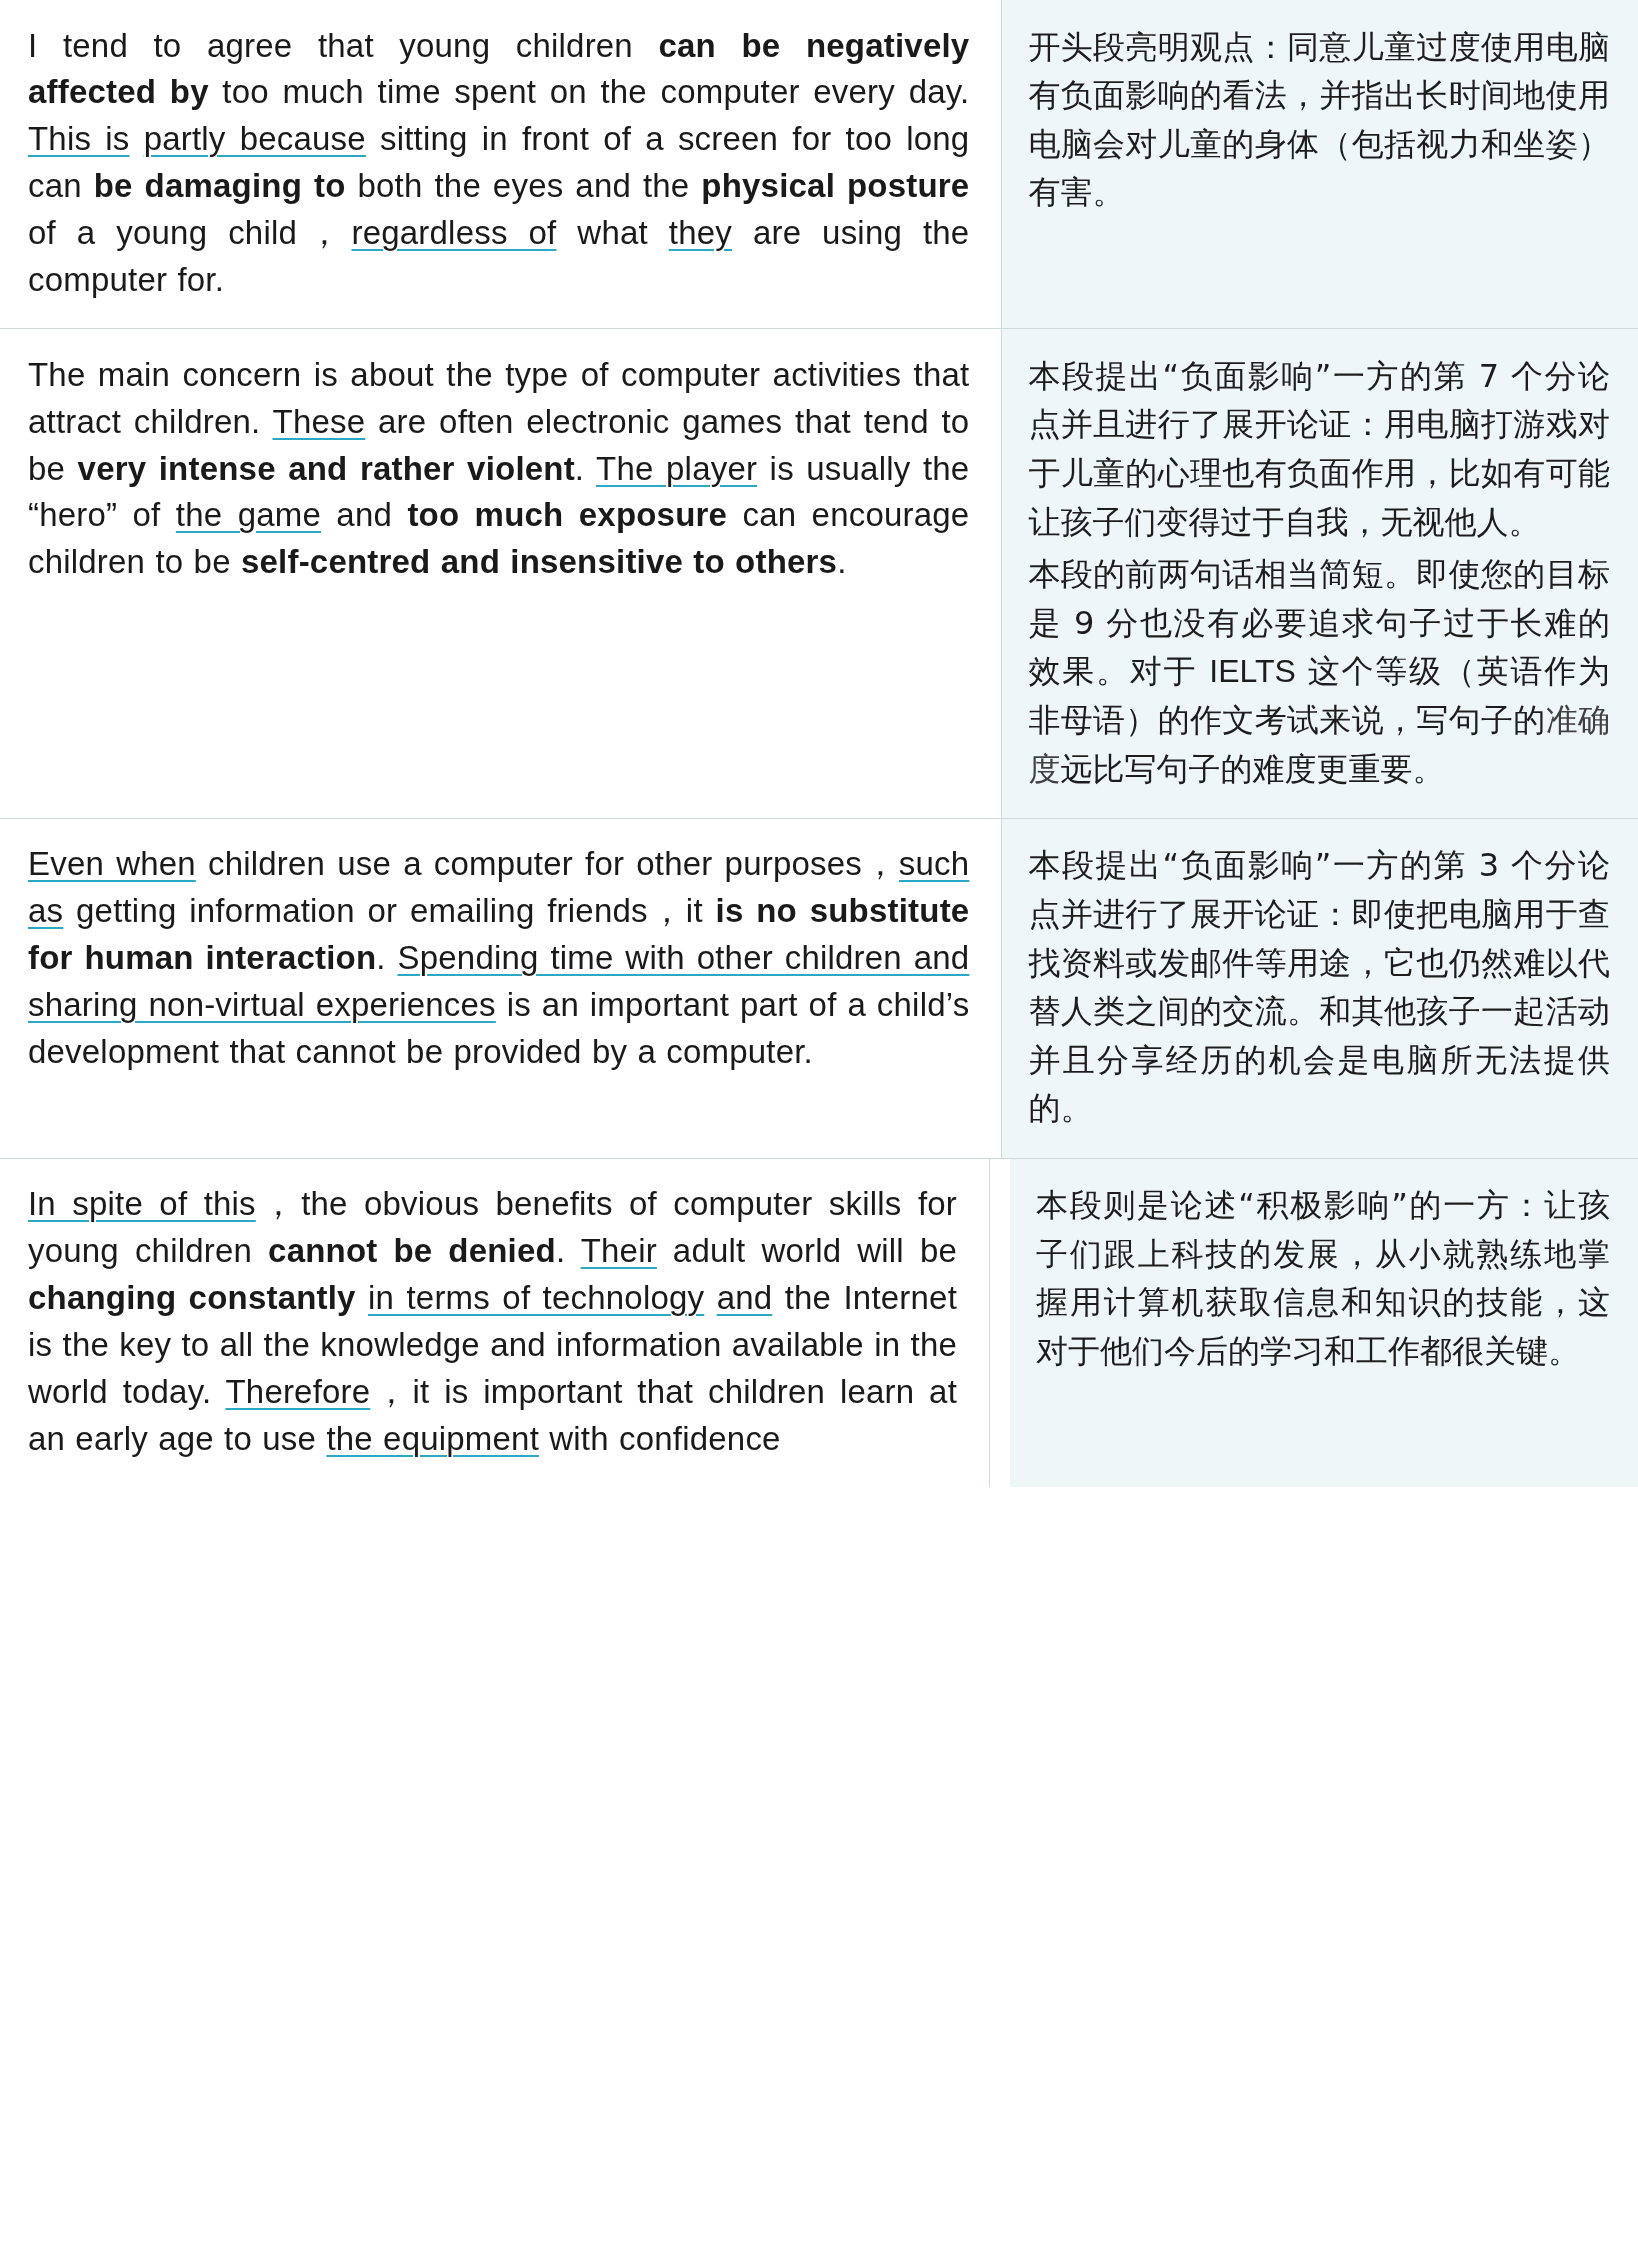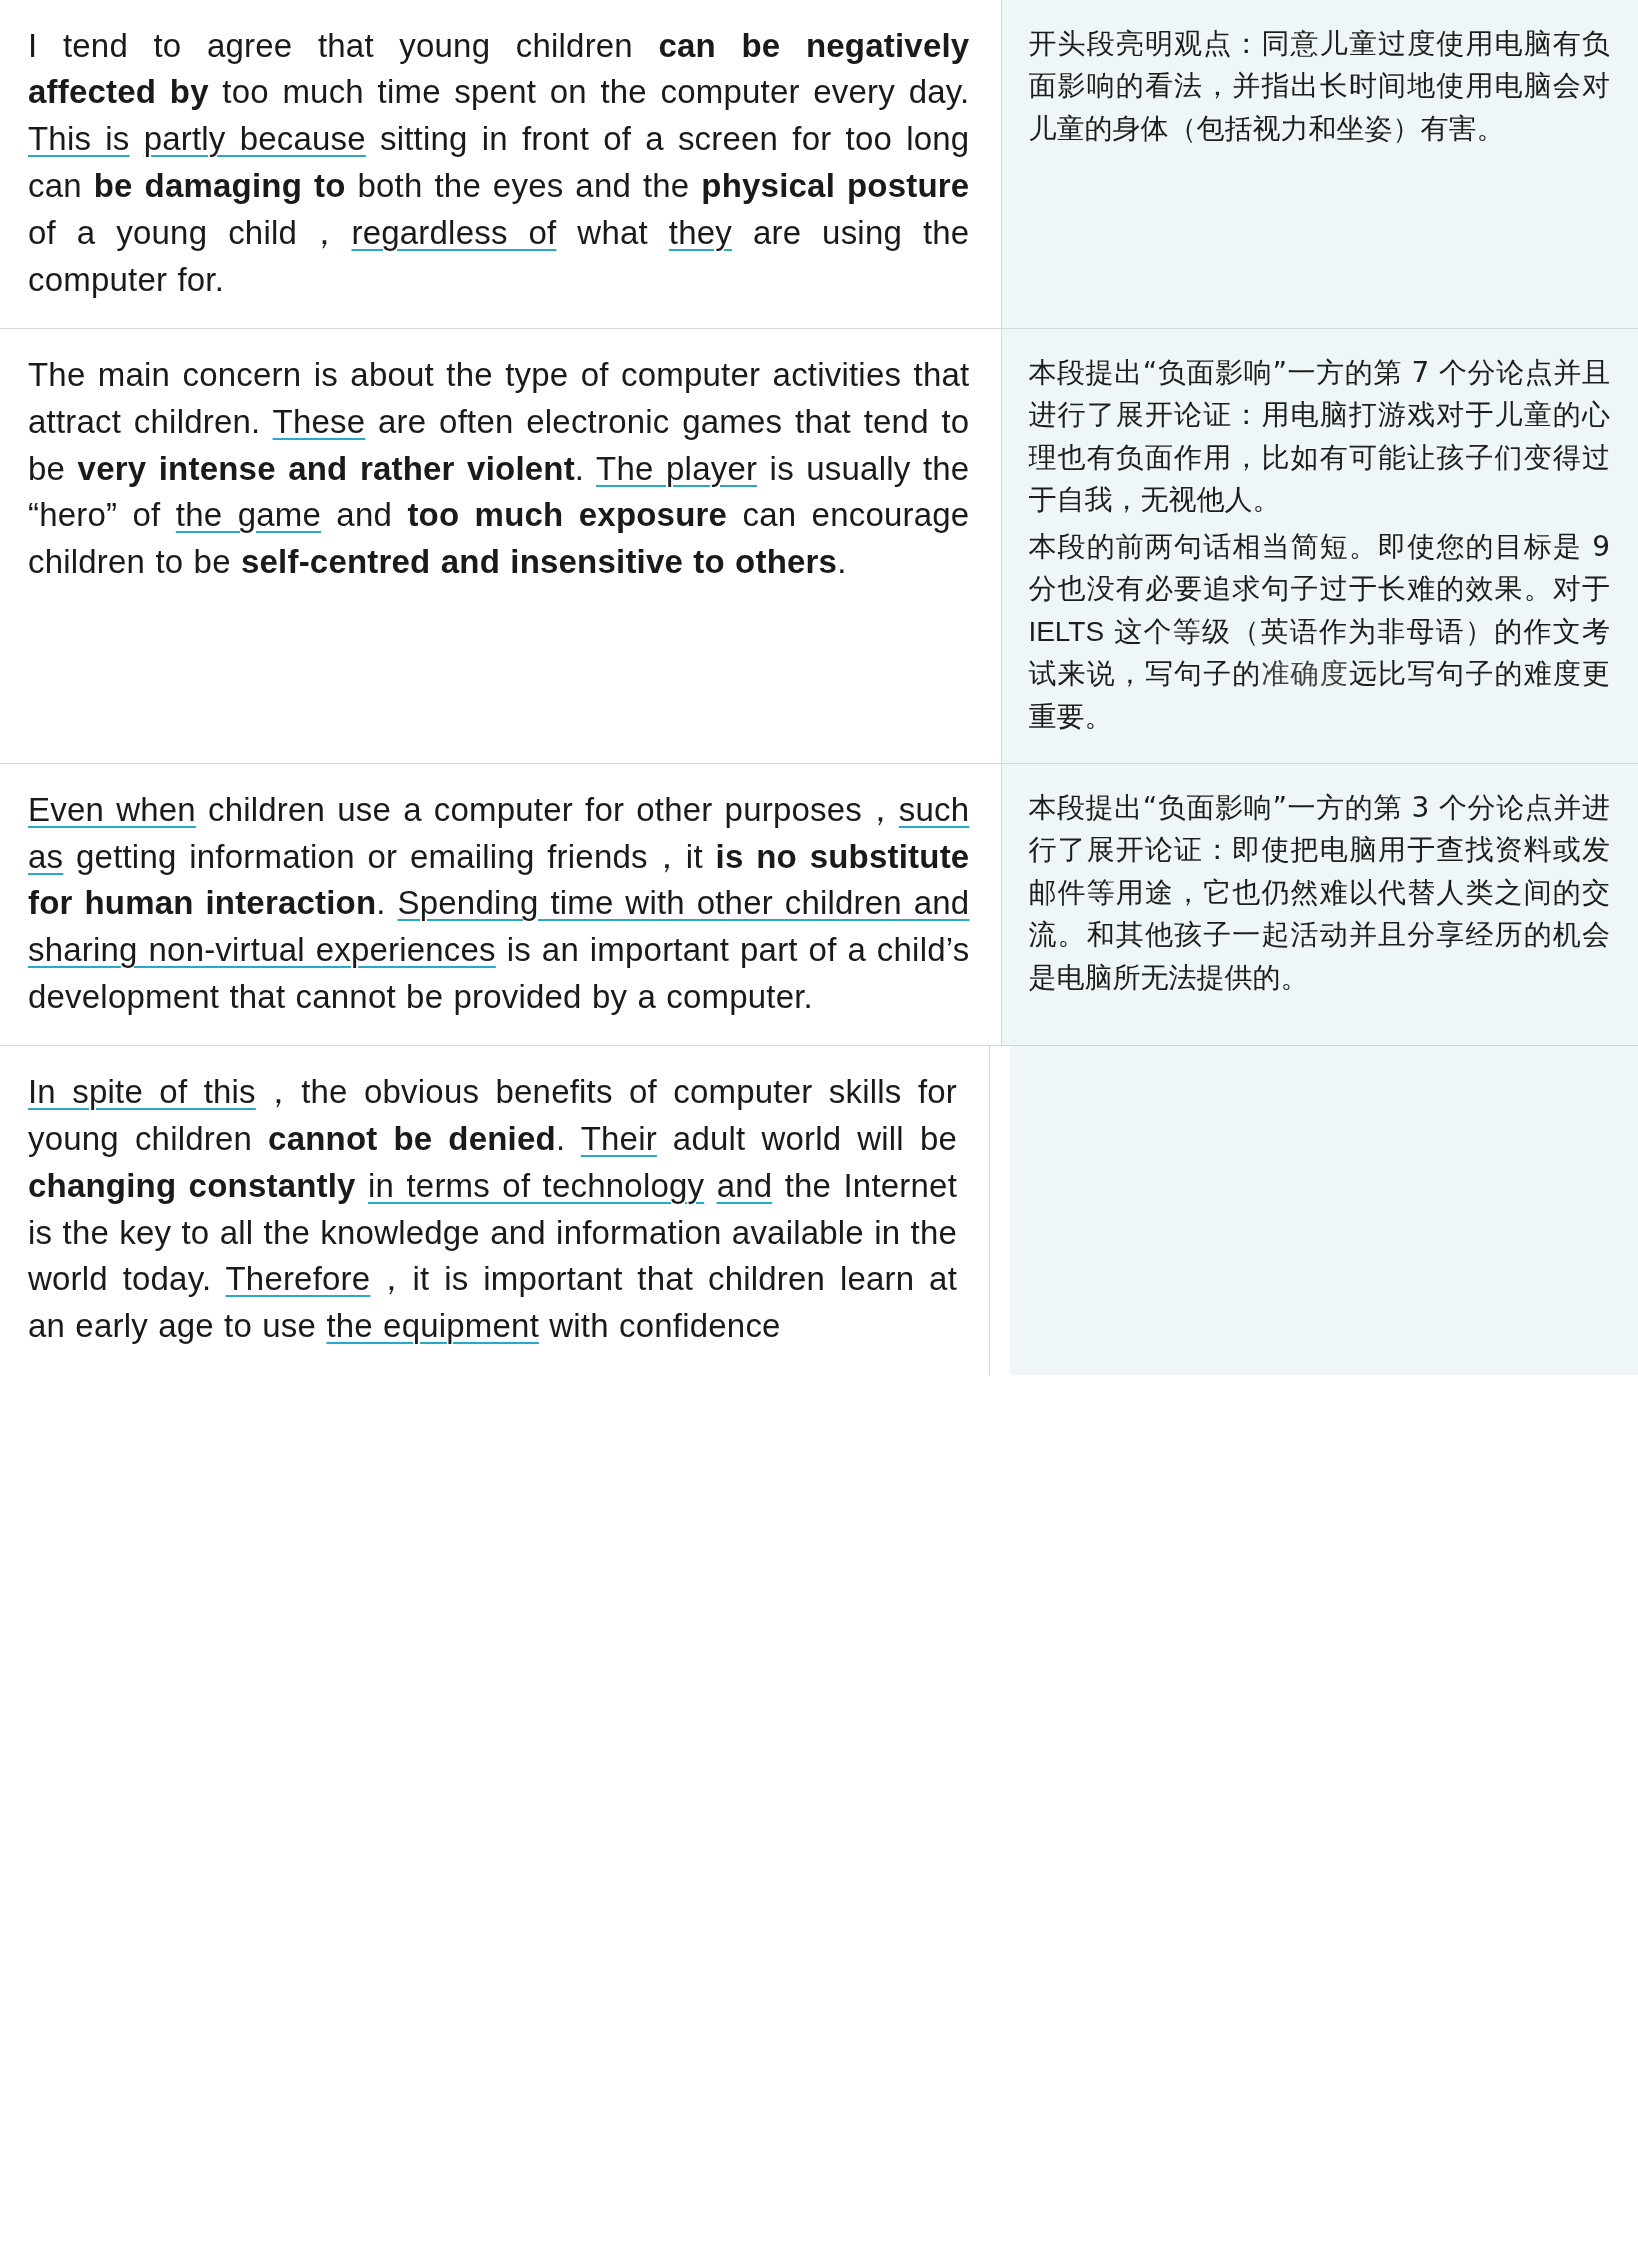--- a/index.html
+++ b/index.html
@@ -52,21 +52,21 @@
   .en-p {
     font-size: 33px;
     line-height: 1.42;
     text-align: justify;
     text-justify: inter-word;
     margin: 0;
     letter-spacing: 0.2px;
     word-spacing: 0.9px;
   }
   .zh-p {
-    font-size: 28px;
+    font-size: 32px;
     line-height: 1.52;
     margin: 0;
     text-align: justify;
     color: #1d1d1d;
     font-family: "DejaVu Sans", "Liberation Sans", sans-serif;
   }
   .zh-p + .zh-p {
     margin-top: 3.8px;
   }
   .indent {
@@ -119,17 +119,18 @@
         </div>
         <div class="col-zh">
           <p class="zh-p"><span class="indent">本段提出“负面影响”一方的第 3 个分论点并进行了展开论证：即使把电脑用于查找资料或发邮件等用途，它也仍然难以代替人类之间的交流。和其他孩子一起活动并且分享经历的机会是电脑所无法提供的。</span></p>
         </div>
       </div>
       <div class="row">
         <div class="col-en">
           <p class="en-p"><span class="u">In spite of this</span>，the obvious benefits of computer skills for young children <b>cannot be denied</b>. <span class="u">Their</span> adult world will be <b>changing constantly</b> <span class="u">in terms of technology</span> <span class="u">and</span> the Internet is the key to all the knowledge and information available in the world today. <span class="u">Therefore</span>，it is important that children learn at an early age to use <span class="u">the equipment</span> with confidence</p>
         </div>
         <div class="col-zh">
+          <p class="zh-p"><span class="indent">本段则是论述“积极影响”的一方：让孩子们跟上科技的发展，从小就熟练地掌握用计算机获取信息和知识的技能，这对于他们今后的学习和工作都很关键。</span></p>
         </div>
       </div>
     </div>
 </div>
 
 
 </body></html>

